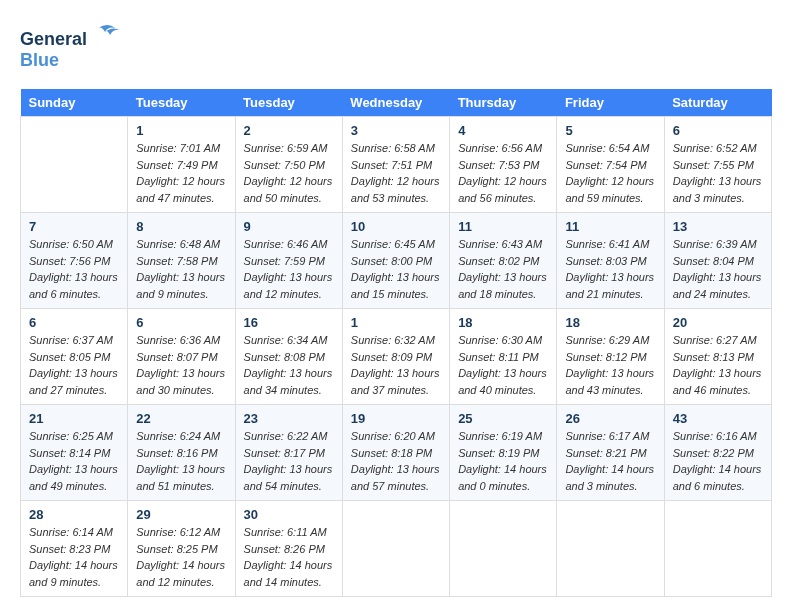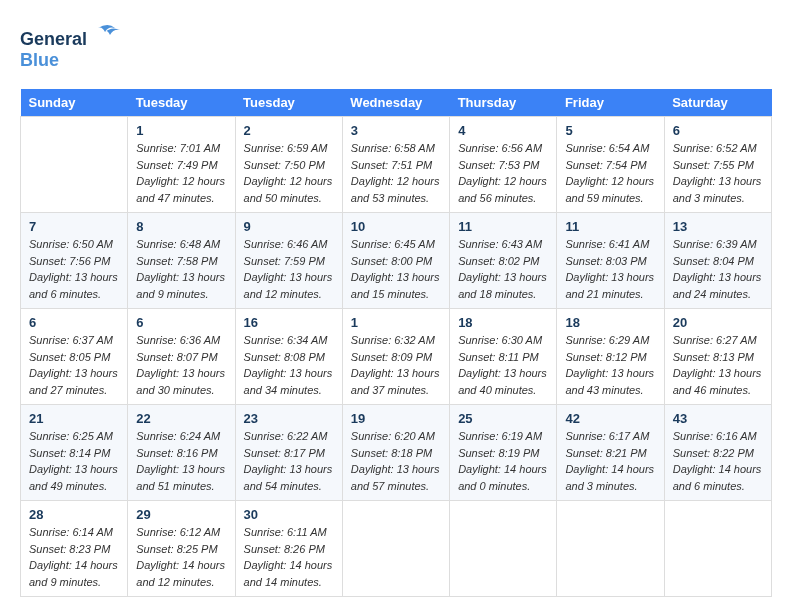--- a/index.html
+++ b/index.html
@@ -261,21 +261,21 @@
           Sunrise: 6:20 AM<br>Sunset: 8:18 PM<br>Daylight: 13 hours and 57 minutes.
         </span>
       </td>
         <td>
         <span class="day-number">25</span>
         <span class="day-info">
           Sunrise: 6:19 AM<br>Sunset: 8:19 PM<br>Daylight: 14 hours and 0 minutes.
         </span>
       </td>
         <td>
-        <span class="day-number">42</span>
+        <span class="day-number">26</span>
         <span class="day-info">
           Sunrise: 6:17 AM<br>Sunset: 8:21 PM<br>Daylight: 14 hours and 3 minutes.
         </span>
       </td>
         <td>
         <span class="day-number">43</span>
         <span class="day-info">
           Sunrise: 6:16 AM<br>Sunset: 8:22 PM<br>Daylight: 14 hours and 6 minutes.
         </span>
       </td>

